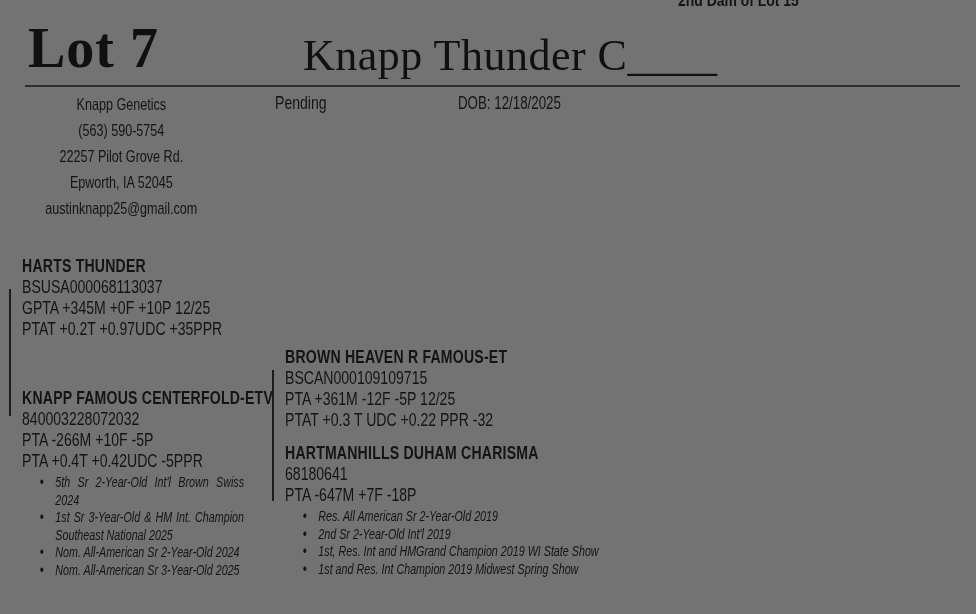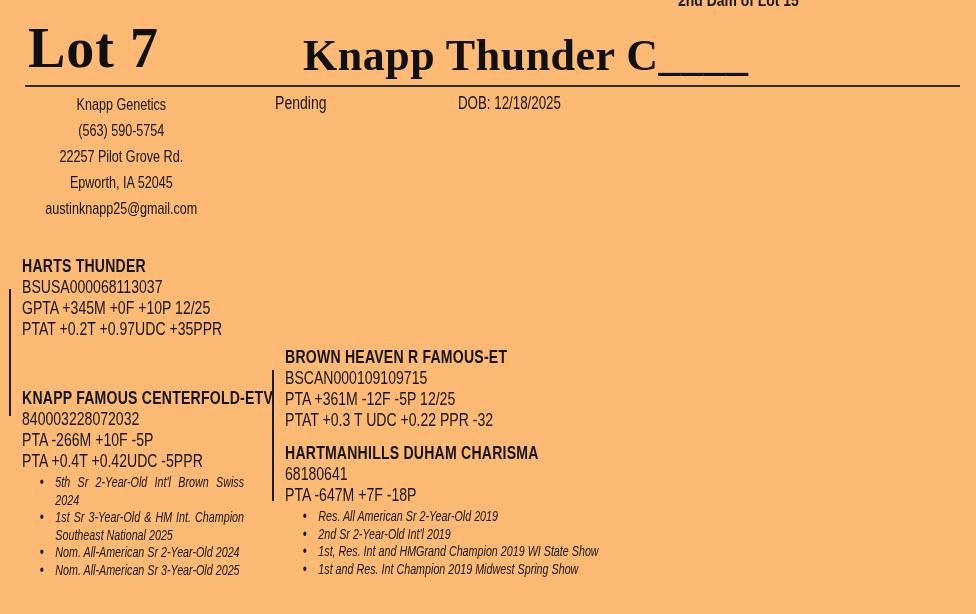--- a/index.html
+++ b/index.html
@@ -1,21 +1,21 @@
 <!DOCTYPE html>
 <html><head>
 <meta charset="utf-8">
 <style>
   * { margin: 0; padding: 0; box-sizing: border-box; }
   html, body { background: #ffffff; }
   .page {
     position: relative;
     width: 976px;
     height: 614px;
-    background: #fdba74;
+    background: #737373;
     overflow: hidden;
     color: #141414;
     font-family: "Liberation Sans", sans-serif;
     padding-left: 8px;
   }
   
   .cond {
     position: absolute;
     transform: scaleX(0.74);
     transform-origin: 0 0;
@@ -37,21 +37,21 @@
   
   .lot-number {
     position: absolute; left: 28px; top: 16px;
     font-family: "Liberation Serif", serif;
     font-weight: 700; font-size: 56px; letter-spacing: 1px;
     color: #101010;
   }
   .animal-name {
     position: absolute; left: 303px; top: 30px;
     font-family: "Liberation Serif", serif;
-    font-weight: 700; font-size: 44px; letter-spacing: 0.5px;
+    font-weight: 400; font-size: 44px; letter-spacing: 0.5px;
     color: #101010; white-space: nowrap; text-align: right;
   }
   .title-rule {
     position: absolute; left: 25px; top: 85px;
     width: 935px; height: 2px; background: #2e2e2e;
   }
 
   
   .contact {
     left: 14px; top: 92px; width: 290px;

